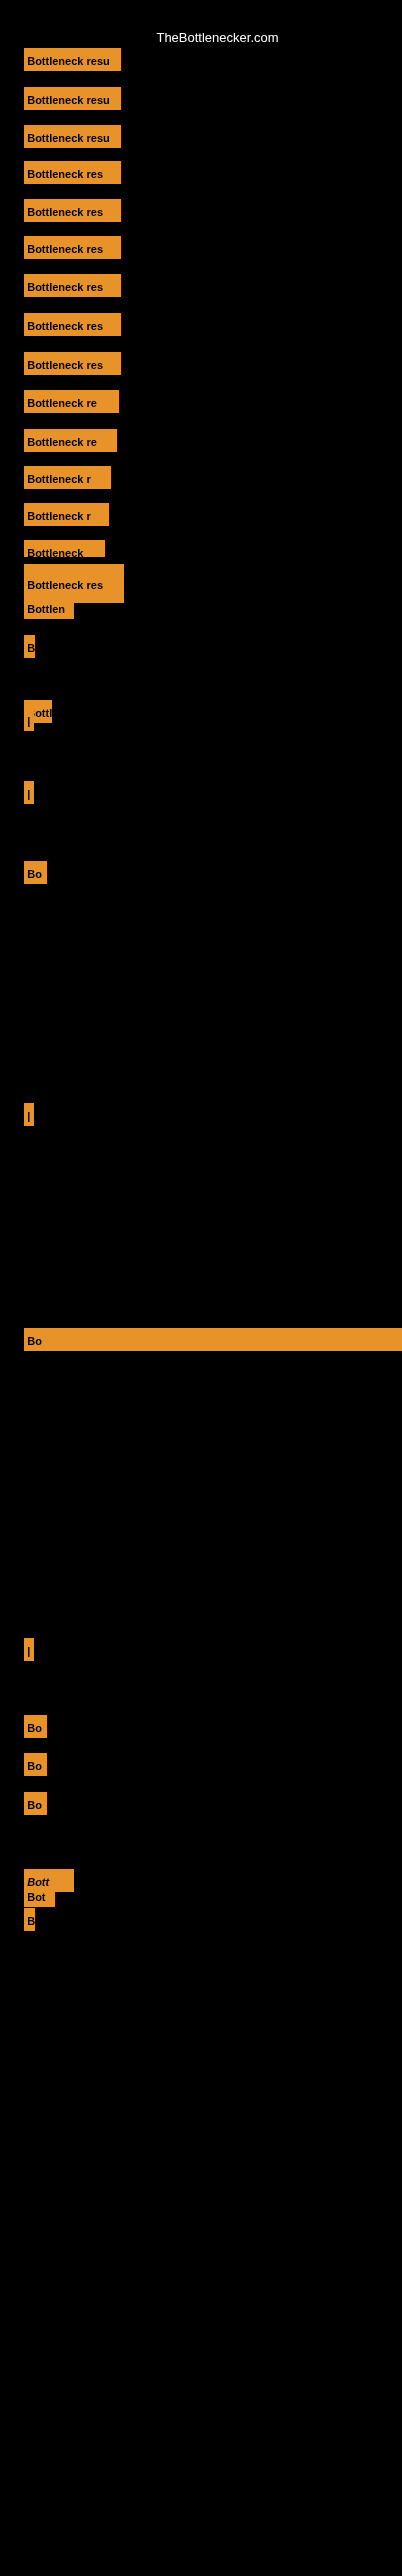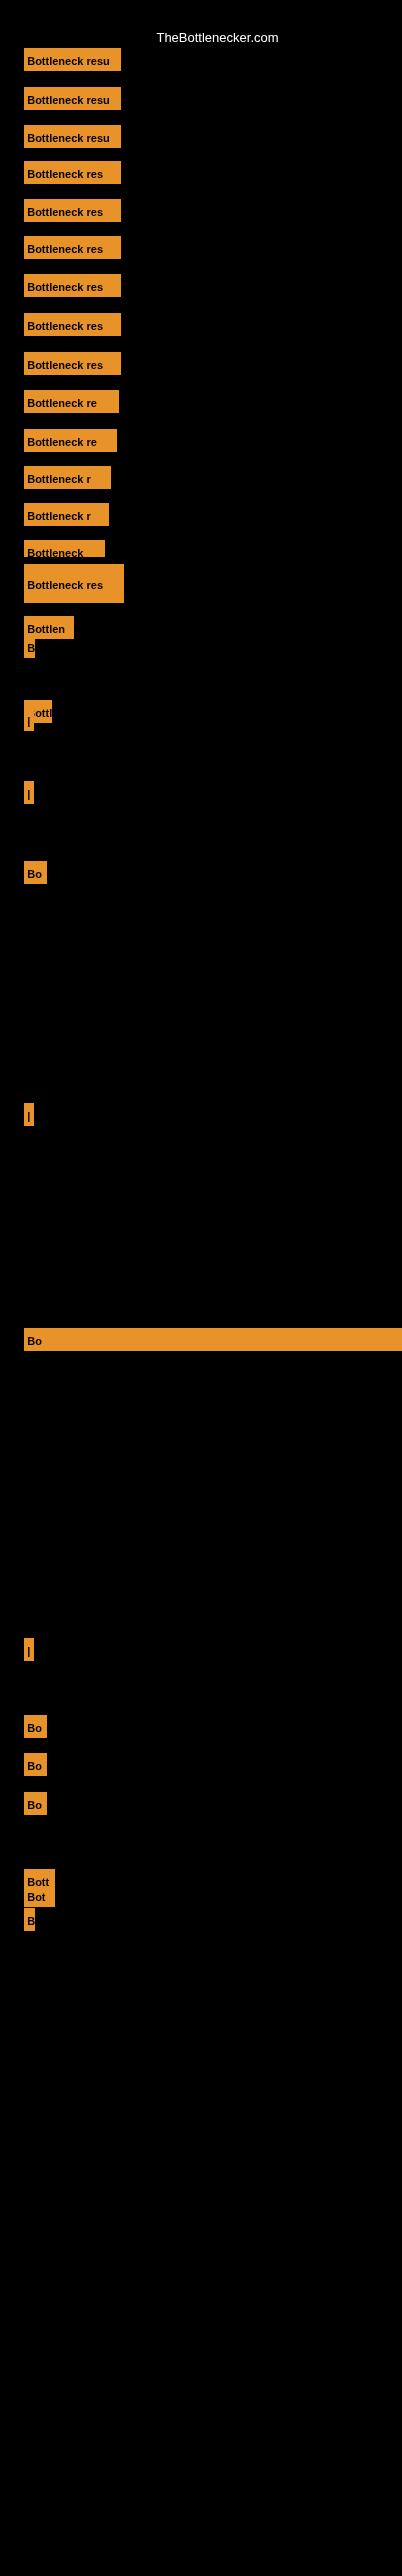--- a/index.html
+++ b/index.html
@@ -49,28 +49,28 @@
 <div class="bottleneck-item" style="top: 212px; width: 97px; height: 22.5px; line-height: 22.5px;">Bottleneck res</div>
 <div class="bottleneck-item" style="top: 250px; width: 97px; height: 22.5px; line-height: 22.5px;">Bottleneck res</div>
 <div class="bottleneck-item" style="top: 289px; width: 97px; height: 22.5px; line-height: 22.5px;">Bottleneck res</div>
 <div class="bottleneck-item" style="top: 328px; width: 97px; height: 22.5px; line-height: 22.5px;">Bottleneck res</div>
 <div class="bottleneck-item" style="top: 366px; width: 95px; height: 22.5px; line-height: 22.5px;">Bottleneck re</div>
 <div class="bottleneck-item" style="top: 405px; width: 93px; height: 22.5px; line-height: 22.5px;">Bottleneck re</div>
 <div class="bottleneck-item" style="top: 442px; width: 87px; height: 22.5px; line-height: 22.5px;">Bottleneck r</div>
 <div class="bottleneck-item" style="top: 479px; width: 85px; height: 22.5px; line-height: 22.5px;">Bottleneck r</div>
 <div class="bottleneck-item" style="top: 516px; width: 81px; height: 17px; line-height: 22.5px;">Bottleneck</div>
 <div class="bottleneck-item" style="top: 540px; width: 100px; height: 39px; line-height: 39px;">Bottleneck res</div>
-<div class="bottleneck-item" style="top: 592px; width: 50px; height: 22.5px; line-height: 22.5px;">Bottlen</div>
+<div class="bottleneck-item" style="top: 572px; width: 50px; height: 22.5px; line-height: 22.5px;">Bottlen</div>
 <div class="bottleneck-item" style="top: 611px; width: 11.3px; height: 22.5px; line-height: 22.5px;">B</div>
 <div class="bottleneck-item" style="top: 676px; width: 28px; height: 22.5px; line-height: 22.5px;">Bottle</div>
 <div class="bottleneck-item" style="top: 684px; width: 9.7px; height: 22.5px; line-height: 22.5px;">|</div>
 <div class="bottleneck-item" style="top: 757px; width: 9.7px; height: 22.5px; line-height: 22.5px;">|</div>
 <div class="bottleneck-item" style="top: 837px; width: 22.5px; height: 22.5px; line-height: 22.5px;">Bo</div>
 <div class="bottleneck-item" style="top: 1079px; width: 9.7px; height: 22.5px; line-height: 22.5px;">|</div>
 <div class="bottleneck-item" style="top: 1304px; width: 1240px; height: 22.5px; line-height: 22.5px;">Bo</div>
 <div class="bottleneck-item" style="top: 1614px; width: 9.7px; height: 22.5px; line-height: 22.5px;">|</div>
 <div class="bottleneck-item" style="top: 1691px; width: 22.5px; height: 22.5px; line-height: 22.5px;">Bo</div>
 <div class="bottleneck-item" style="top: 1729px; width: 22.5px; height: 22.5px; line-height: 22.5px;">Bo</div>
 <div class="bottleneck-item" style="top: 1768px; width: 22.5px; height: 22.5px; line-height: 22.5px;">Bo</div>
 <div class="bottleneck-item" style="top: 1860px; width: 31px; height: 22.5px; line-height: 22.5px;">Bot</div>
-<div class="bottleneck-item" style="top: 1845px; width: 31px; height: 22.5px; line-height: 22.5px;">Bott</div>
+<div class="bottleneck-item" style="top: 1845px; width: 50px; height: 22.5px; line-height: 22.5px; font-style: italic;">Bott</div>
 <div class="bottleneck-item" style="top: 1884px; width: 11.3px; height: 22.5px; line-height: 22.5px;">B</div>
 
 
 </body></html>

